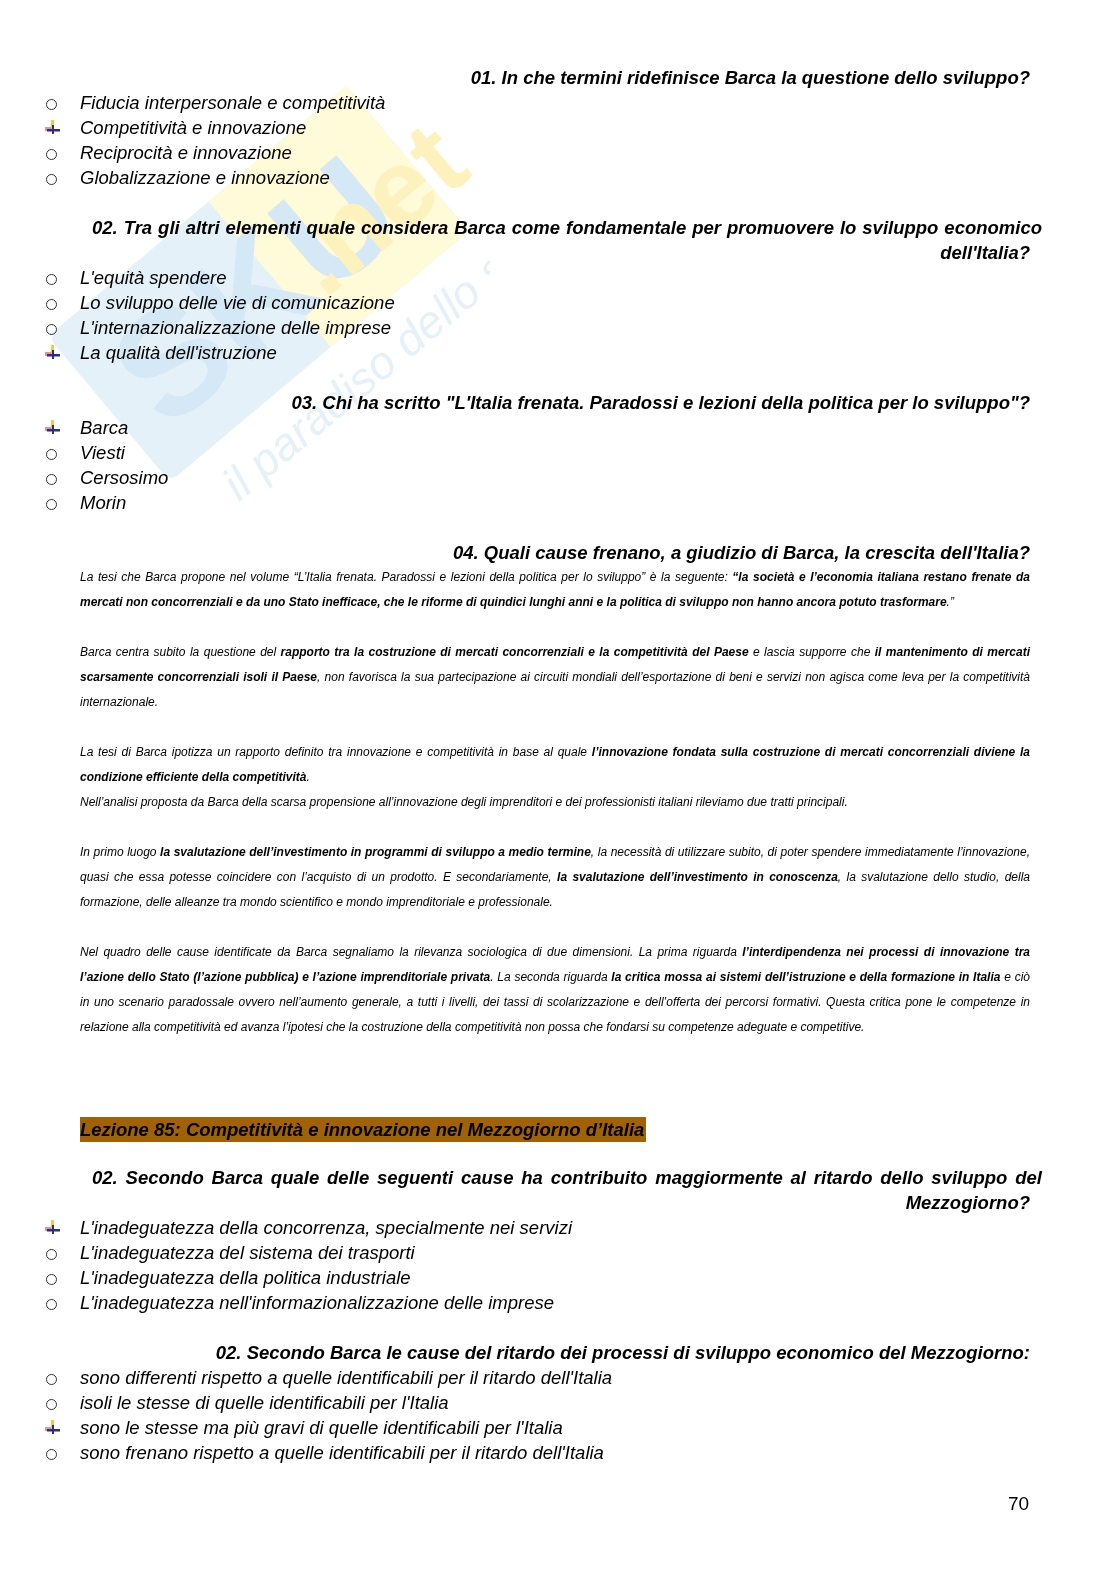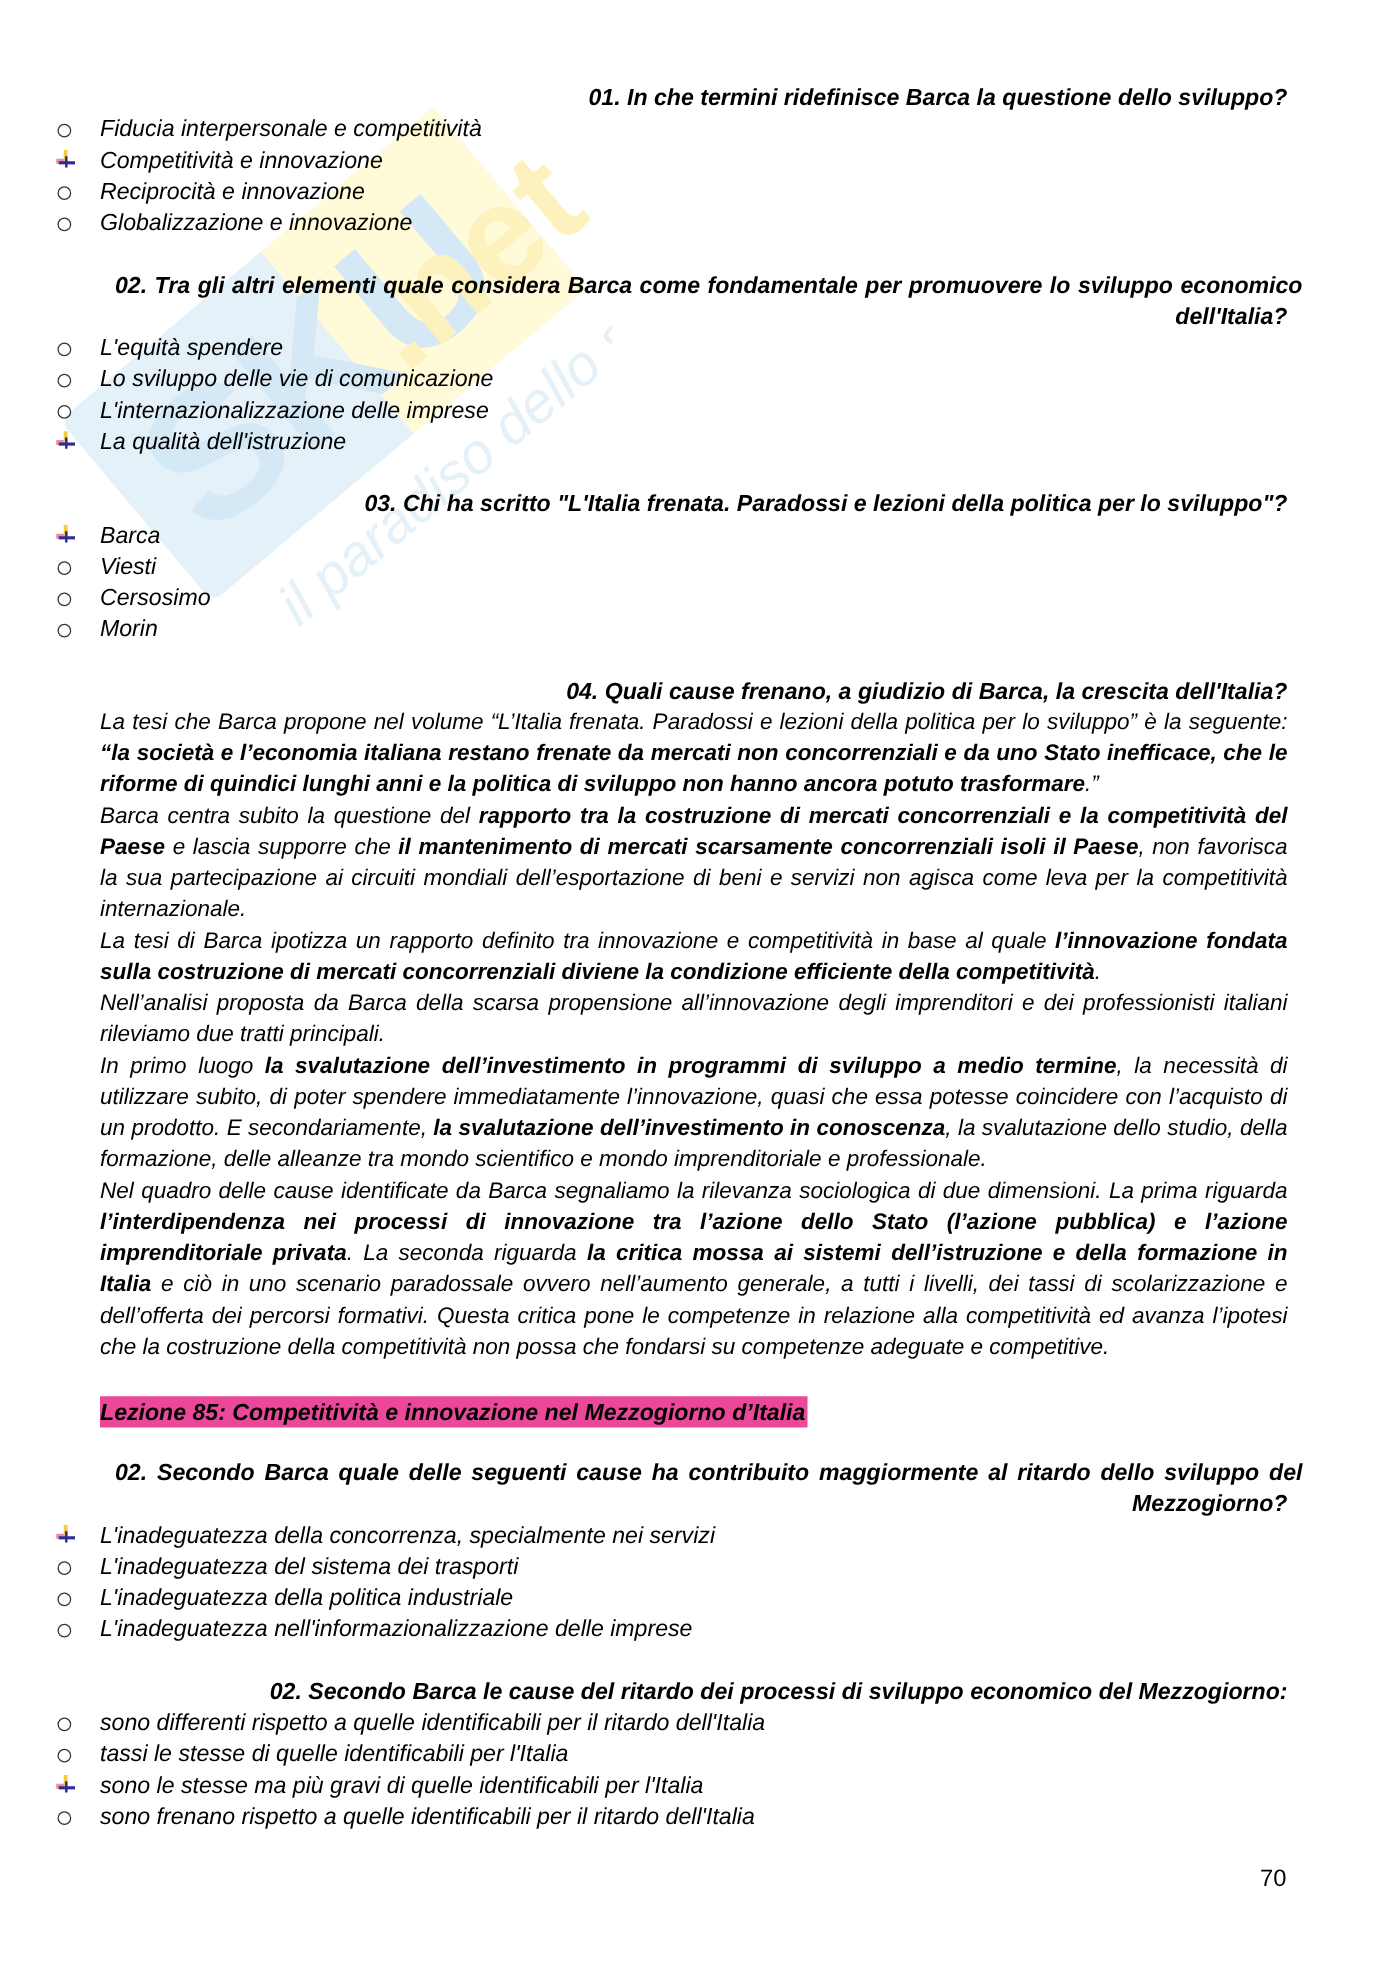--- a/index.html
+++ b/index.html
@@ -5,23 +5,23 @@
   html, body { margin: 0; padding: 0; background: #ffffff; }
   body { width: 1116px; height: 1579px; position: relative; overflow: hidden;
          font-family: "Liberation Sans", "DejaVu Sans", sans-serif; color: #000; }
   .watermark { position: absolute; left: 20px; top: 40px; width: 470px; height: 480px; pointer-events: none; opacity: 0.55; }
   .page { position: absolute; left: 0; top: 0; width: 1116px; }
   .line { position: absolute; left: 80px; width: 950px; font-size: 18.5px; line-height: 25px; font-style: italic; white-space: nowrap; }
   .q { font-weight: bold; text-align: right; }
   .just { white-space: normal; text-align: justify; text-align-last: justify; margin-left: 12px; }
   .bullet { position: absolute; left: 43px; width: 20px; height: 25px; }
   .circ { width: 9px; height: 9px; border: 1.2px solid #333; border-radius: 50%; position: absolute; left: 3px; top: 9px; }
-  .para { position: absolute; left: 80px; width: 950px; font-size: 18px; line-height: 25px; font-style: italic; text-align: justify; }
+  .para { position: absolute; left: 80px; width: 950px; font-size: 12px; line-height: 25px; font-style: italic; text-align: justify; }
   .para b { font-weight: bold; }
-  .lesson { position: absolute; left: 80px; top: 1117px; height: 25px; line-height: 25px; background: #ec4899; font-size: 18.5px; font-weight: bold; font-style: italic; padding-right: 2px; }
+  .lesson { position: absolute; left: 80px; top: 1117px; height: 25px; line-height: 25px; background: #a16207; font-size: 18.5px; font-weight: bold; font-style: italic; padding-right: 2px; }
   .pagenum { position: absolute; left: 1008px; top: 1493px; font-size: 19px; text-align: right; }
 </style>
 </head>
 <body>
 
 <svg class="watermark" viewBox="0 0 470 480">
   <g transform="rotate(-40 235 240)">
     <rect x="40" y="150" width="390" height="190" rx="10" fill="#cfe6f5"></rect>
     <rect x="250" y="150" width="180" height="190" fill="#fff6b8"></rect>
     <text x="70" y="300" font-family="Liberation Sans, sans-serif" font-size="150" font-weight="bold" fill="#b3d6ee">SKU</text>
@@ -137,21 +137,21 @@
   <div class="line" style="top:1290px">L'inadeguatezza nell'informazionalizzazione delle imprese</div>
 
   <div class="line q" style="top:1340px">02. Secondo Barca le cause del ritardo dei processi di sviluppo economico del Mezzogiorno:</div>
   <div class="bullet" style="top:1365px">
       <div class="circ"></div>
     </div>
   <div class="line" style="top:1365px">sono differenti rispetto a quelle identificabili per il ritardo dell'Italia</div>
   <div class="bullet" style="top:1390px">
       <div class="circ"></div>
     </div>
-  <div class="line" style="top:1390px">tassi le stesse di quelle identificabili per l'Italia</div>
+  <div class="line" style="top:1390px">isoli le stesse di quelle identificabili per l'Italia</div>
   <div class="bullet" style="top:1415px">
     <svg width="20" height="25" viewBox="0 0 20 25">
         <rect x="2" y="12" width="7" height="4" fill="#f08c9c"></rect>
         <rect x="8" y="5" width="3" height="9" fill="#f5c842"></rect>
         <rect x="9" y="10" width="2" height="9" fill="#2b2b9a"></rect>
         <rect x="4" y="14" width="13" height="2.5" fill="#2b2b9a"></rect>
       </svg>
   </div>
   <div class="line" style="top:1415px">sono le stesse ma più gravi di quelle identificabili per l'Italia</div>
   <div class="bullet" style="top:1440px">

